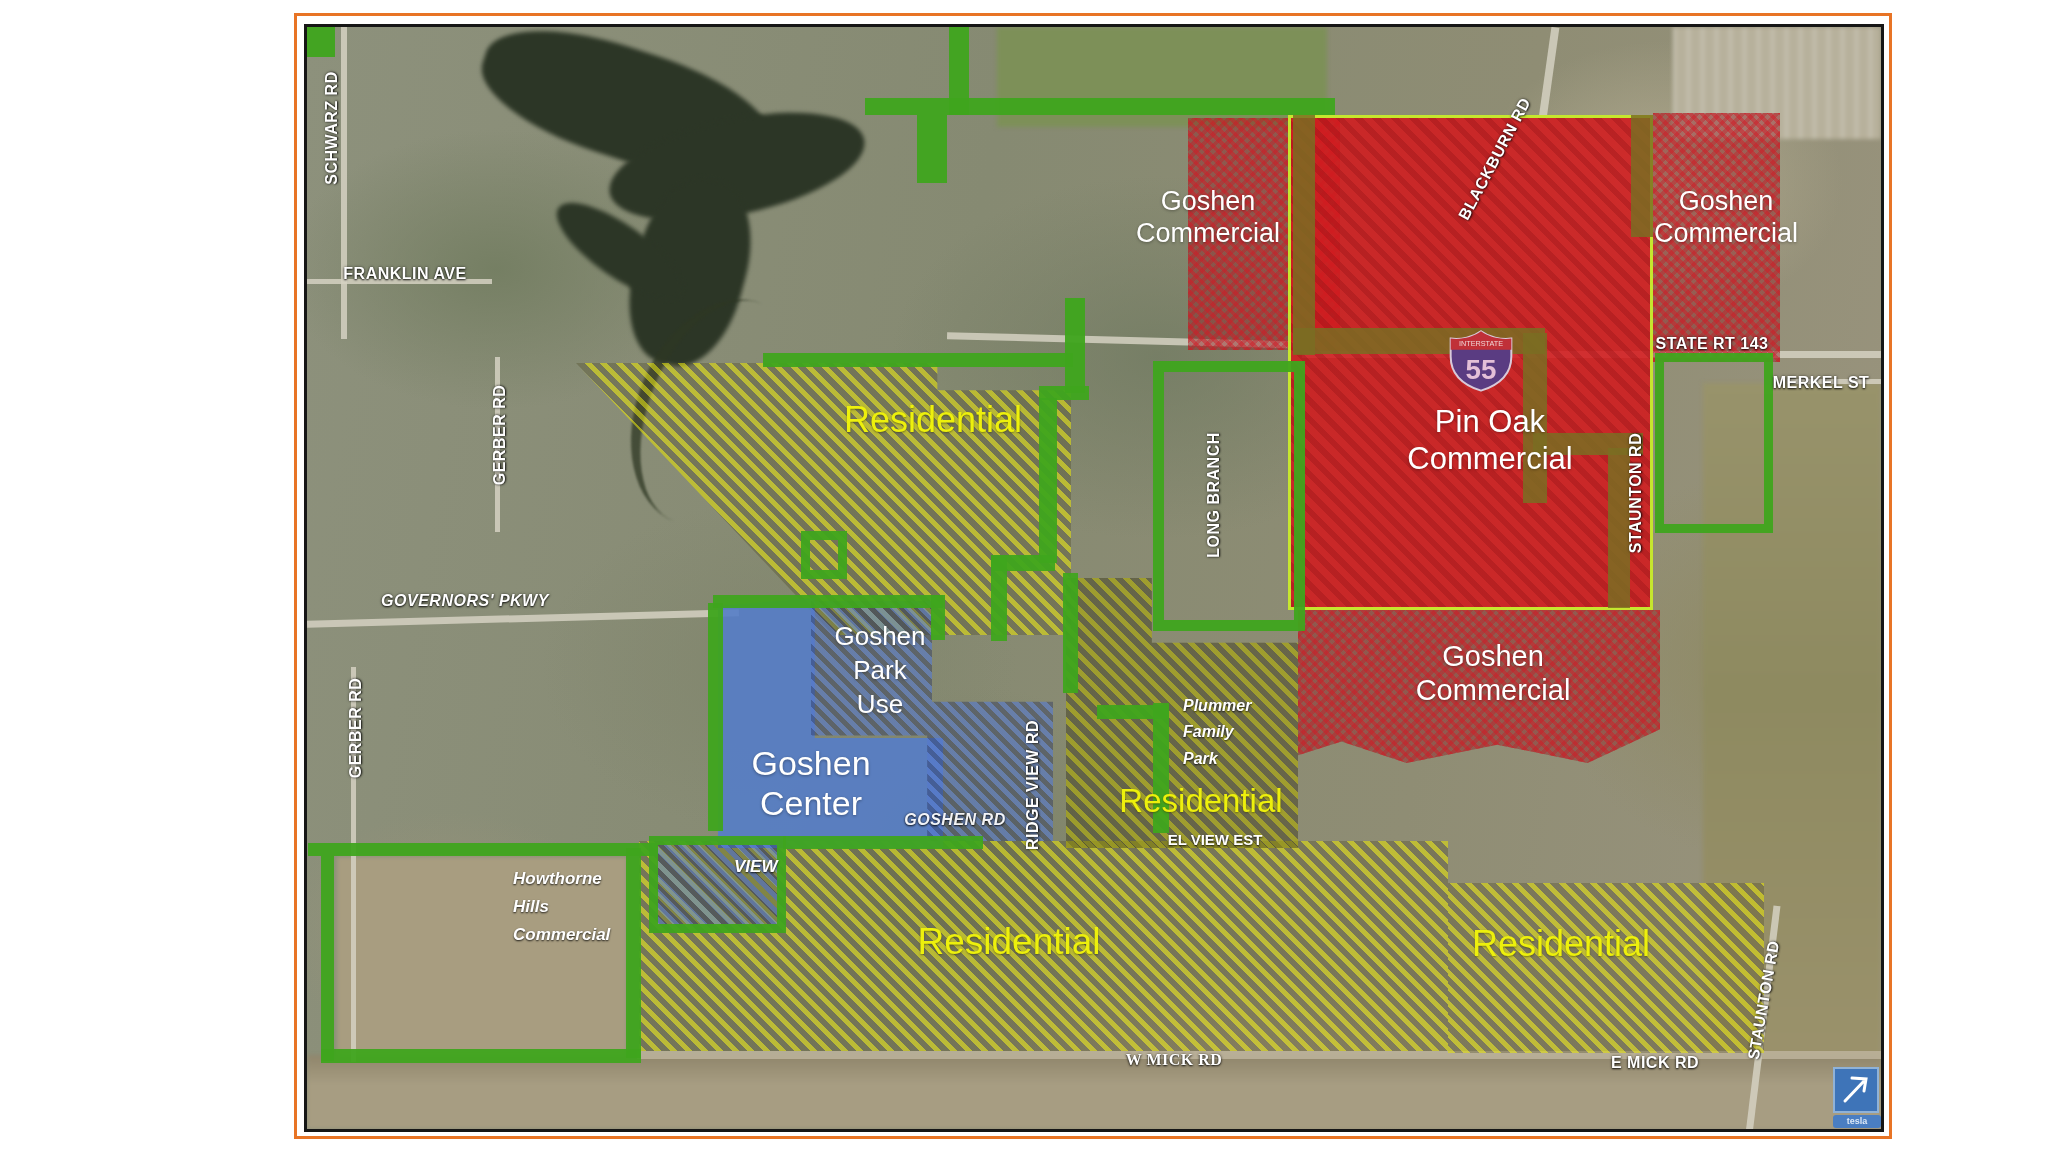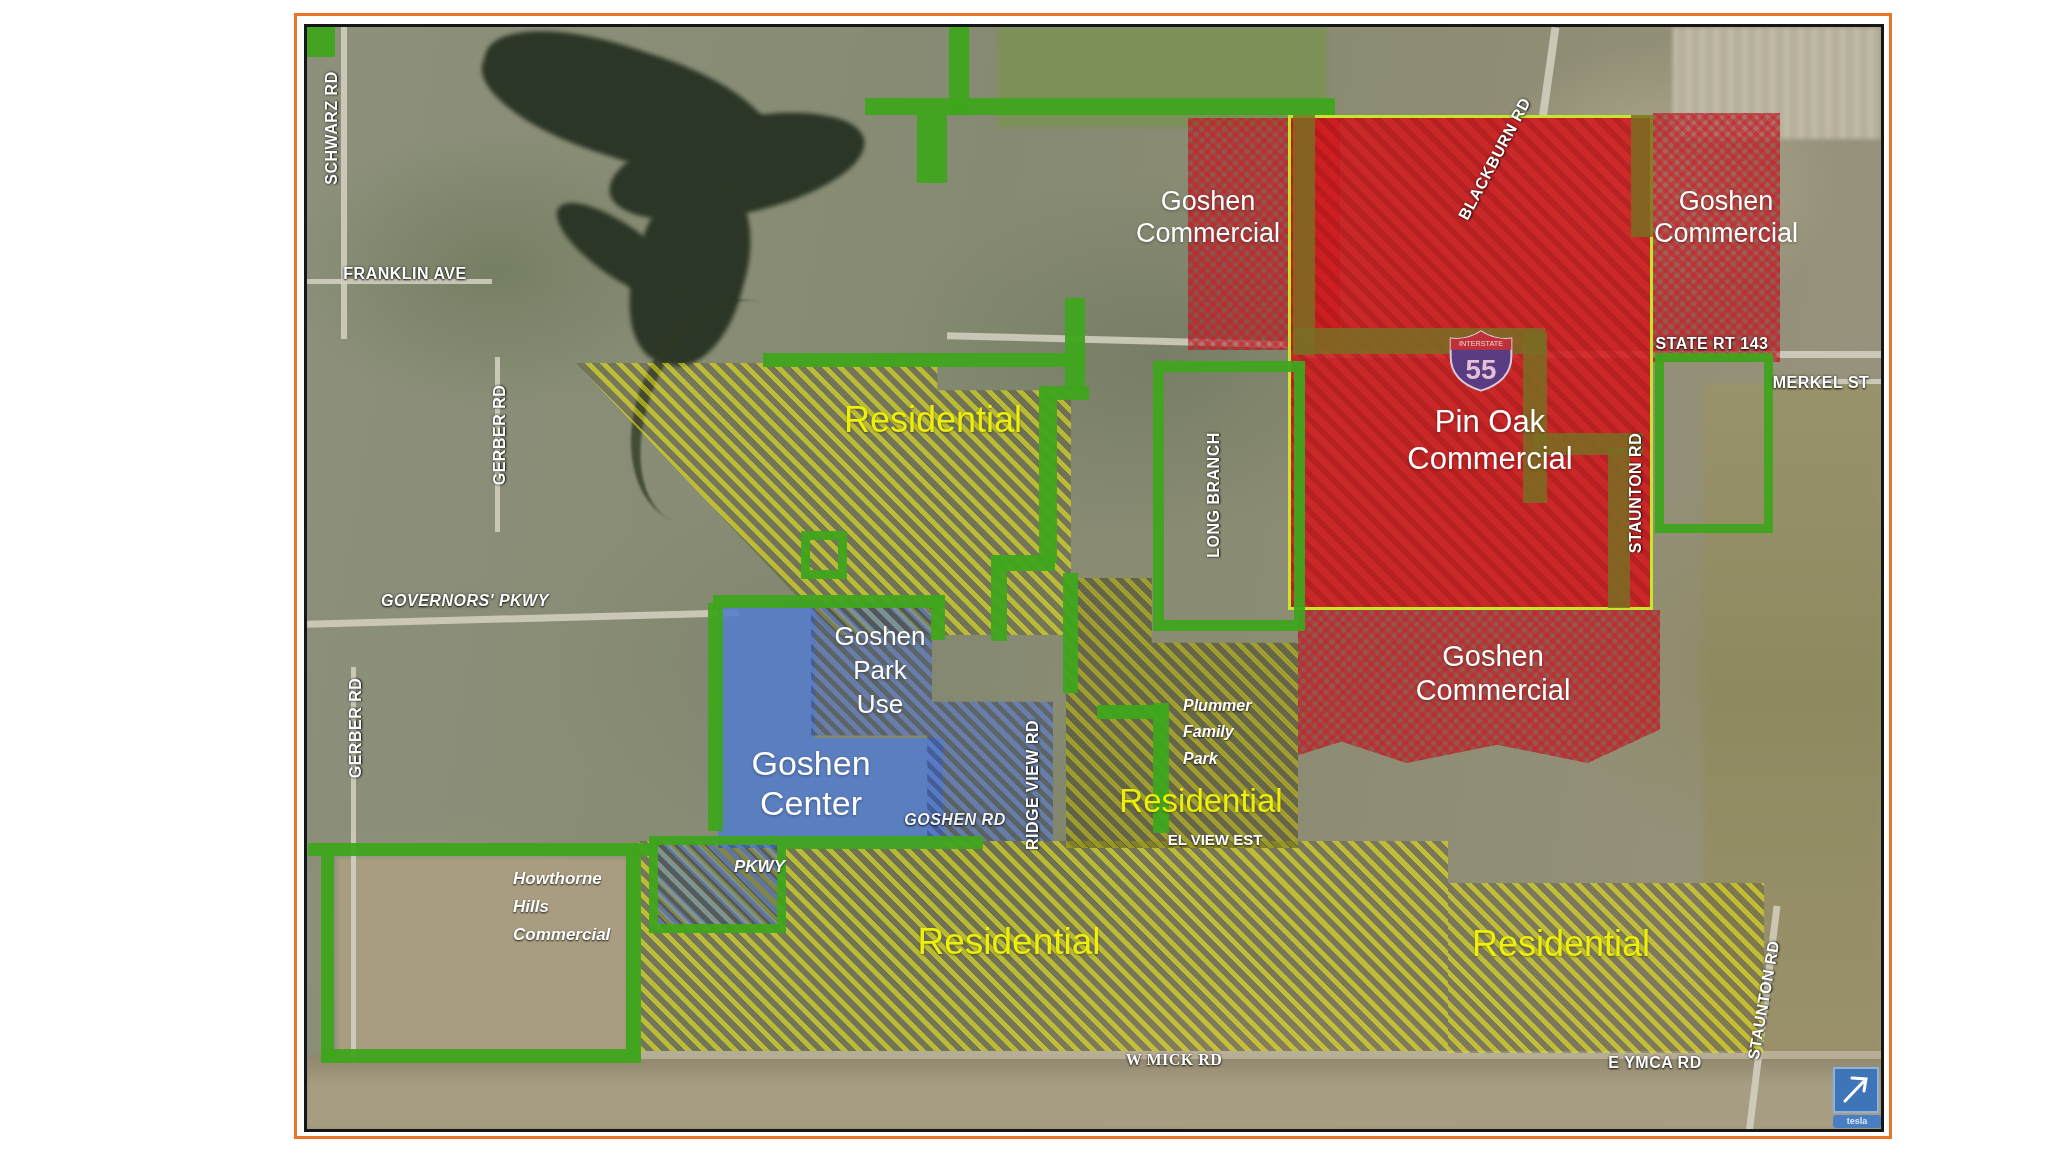--- a/index.html
+++ b/index.html
@@ -148,21 +148,21 @@
   <div class="road v" style="left:49px;top:701px;">GERBER RD</div>
   <div class="road" style="left:158px;top:574px;font-style:italic;">GOVERNORS' PKWY</div>
   <div class="road" style="left:1188px;top:132px;transform:translate(-50%,-50%) rotate(-62deg);">BLACKBURN RD</div>
   <div class="road" style="left:1405px;top:317px;">STATE RT 143</div>
   <div class="road" style="left:1514px;top:356px;">MERKEL ST</div>
   <div class="road v" style="left:1329px;top:466px;">STAUNTON RD</div>
   <div class="road v" style="left:907px;top:468px;">LONG BRANCH</div>
   <div class="road v" style="left:726px;top:758px;">RIDGE VIEW RD</div>
   <div class="road" style="left:648px;top:793px;opacity:.92;font-style:italic;">GOSHEN RD</div>
   <div class="road" style="left:867px;top:1033px;font-family:Liberation Serif, serif;">W MICK RD</div>
-  <div class="road" style="left:1348px;top:1036px;">E YMCA RD</div>
+  <div class="road" style="left:1348px;top:1036px;">E MICK RD</div>
   <div class="road" style="left:1457px;top:973px;transform:translate(-50%,-50%) rotate(-80deg);">STAUNTON RD</div>
 
   <div class="zlab" style="left:901px;top:191px;font-size:27px;">
     <div>Goshen</div>
     <div>Commercial</div>
   </div>
   <div class="zlab" style="left:1419px;top:191px;font-size:27px;">
     <div>Goshen</div>
     <div>Commercial</div>
   </div>
@@ -181,21 +181,21 @@
   <div class="zlab" style="left:573px;top:644px;font-size:26px;line-height:1.3;">
     <div>Goshen</div>
     <div>Park</div>
     <div>Use</div>
   </div>
   <div class="zlab" style="left:504px;top:756px;font-size:34px;">
     <div>Goshen</div>
     <div>Center</div>
   </div>
 
-  <div class="lmk" style="left:427px;top:826px;font-size:17px;">PKWY</div>
+  <div class="lmk" style="left:427px;top:826px;font-size:17px;">VIEW</div>
   <div class="lmk" style="left:206px;top:838px;">
     <div>Howthorne</div>
     <div>Hills</div>
     <div>Commercial</div>
   </div>
   <div class="lmk" style="left:876px;top:666px;font-size:16px;">
     <div>Plummer</div>
     <div>Family</div>
     <div>Park</div>
   </div>

